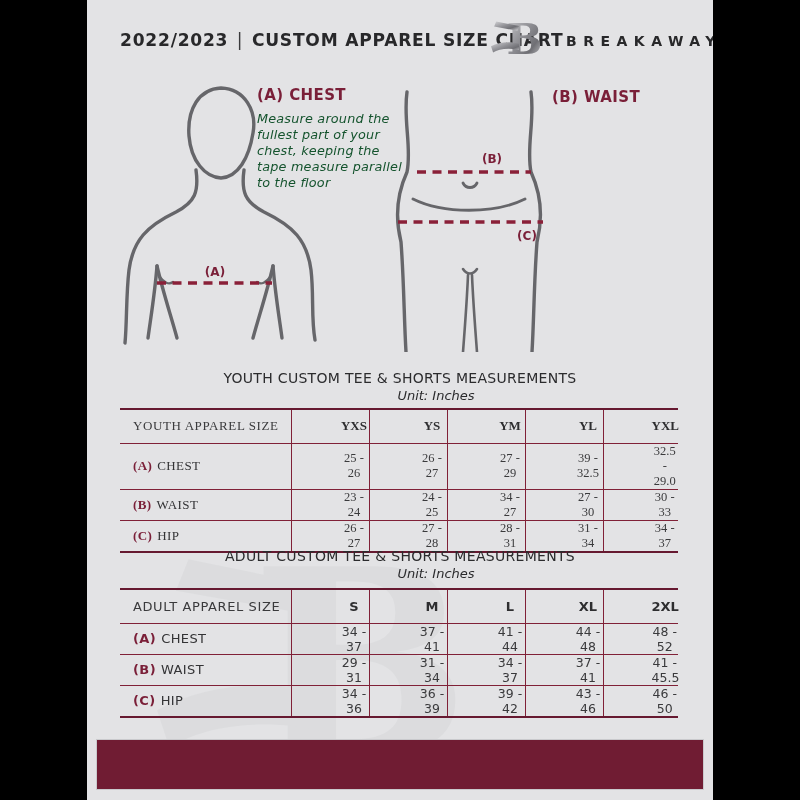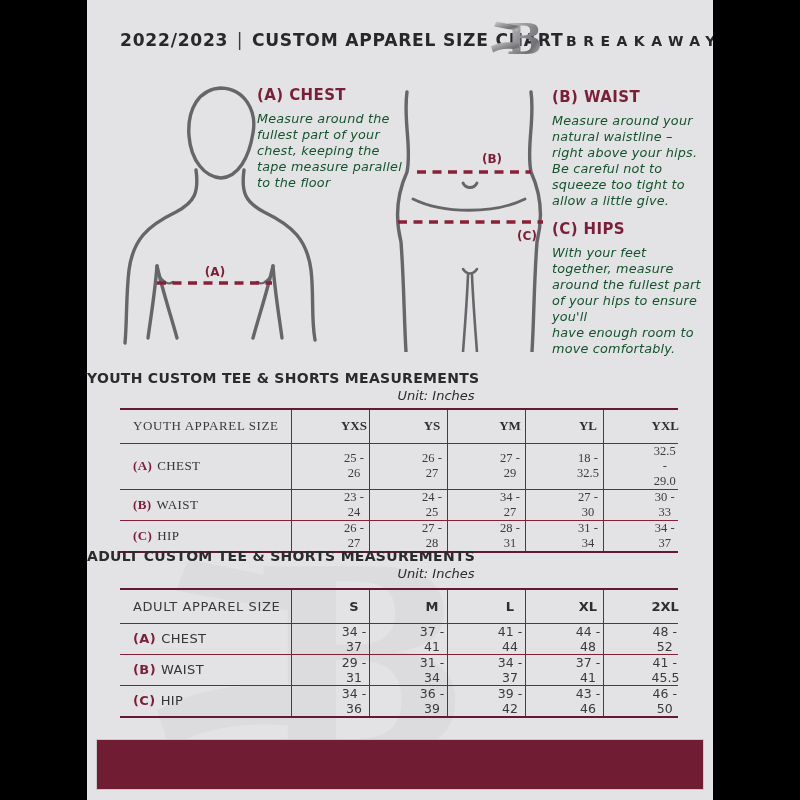--- a/index.html
+++ b/index.html
@@ -21,21 +21,21 @@
   .fig-lower { left:306px; top:90px; }
   .guide-block { position:absolute; z-index:2; }
   .guide-h { font-size:15px; font-weight:bold; color:#7a1f38; letter-spacing:0.4px; margin-bottom:7px; }
   .guide-b { font-size:12.8px; font-style:italic; color:#14532d; line-height:16px;
              letter-spacing:0.2px; white-space:pre-line; }
   .gb-chest { left:170px; top:86px; width:170px; }
   .gb-waist { left:465px; top:88px; width:160px; }
   .gb-hips  { left:465px; top:220px; width:165px; }
 
   
-  .tbl-title { position:absolute; left:0; width:626px; text-align:left; font-size:14px; font-weight:bold;
+  .tbl-title { position:absolute; left:0; width:626px; text-align:center; font-size:14px; font-weight:normal;
                color:#2b2b2d; letter-spacing:0.3px; z-index:2; }
   .tbl-unit  { position:absolute; left:0; width:698px; text-align:center; font-size:13px; font-style:italic;
                color:#2b2b2d; z-index:2; }
   .youth-title { top:370px; } .youth-unit { top:388px; }
   .adult-title { top:548px; } .adult-unit { top:566px; }
 
   
   .size-table { position:absolute; left:33px; width:558px; border-collapse:collapse; table-layout:fixed;
                 border-top:2.5px solid #661930; border-bottom:2px solid #661930; z-index:2; }
   .youth-table { top:408px;font-family:Liberation Serif, serif; } .adult-table { top:588px; }
@@ -119,36 +119,20 @@
     <div class="guide-block gb-chest">
       <div class="guide-h">(A) CHEST</div>
       <div class="guide-b">Measure around the
 fullest part of your
 chest, keeping the
 tape measure parallel
 to the floor</div>
     </div>
     <div class="guide-block gb-waist">
       <div class="guide-h">(B) WAIST</div>
-      <div class="guide-b">Measure around your
-natural waistline –
-right above your hips.
-Be careful not to
-squeeze too tight to
-allow a little give.</div>
-    </div>
-    <div class="guide-block gb-hips">
-      <div class="guide-h">(C) HIPS</div>
-      <div class="guide-b">With your feet
-together, measure
-around the fullest part
-of your hips to ensure
-you'll
-have enough room to
-move comfortably.</div>
     </div>
 
     <svg class="watermark" width="340" height="290" viewBox="0 0 54 46" fill="#d7d8da">
       <use href="#breakaway-b"></use>
     </svg>
 
     <div class="tbl-title youth-title">YOUTH CUSTOM TEE &amp; SHORTS MEASUREMENTS</div>
     <div class="tbl-unit youth-unit">Unit: Inches</div>
     <table class="size-table youth-table">
       <colgroup>
@@ -168,21 +152,21 @@
           <th>YL</th>
           <th>YXL</th>
         </tr>
       </thead>
       <tbody>
         <tr>
           <td class="lbl-col"><span class="rx">(A)</span><span>CHEST</span></td>
           <td>25 - 26</td>
           <td>26 - 27</td>
           <td>27 - 29</td>
-          <td>18 - 32.5</td>
+          <td>39 - 32.5</td>
           <td>32.5 - 29.0</td>
         </tr>
         <tr>
           <td class="lbl-col"><span class="rx">(B)</span><span>WAIST</span></td>
           <td>23 - 24</td>
           <td>24 - 25</td>
           <td>34 - 27</td>
           <td>27 - 30</td>
           <td>30 - 33</td>
         </tr>

